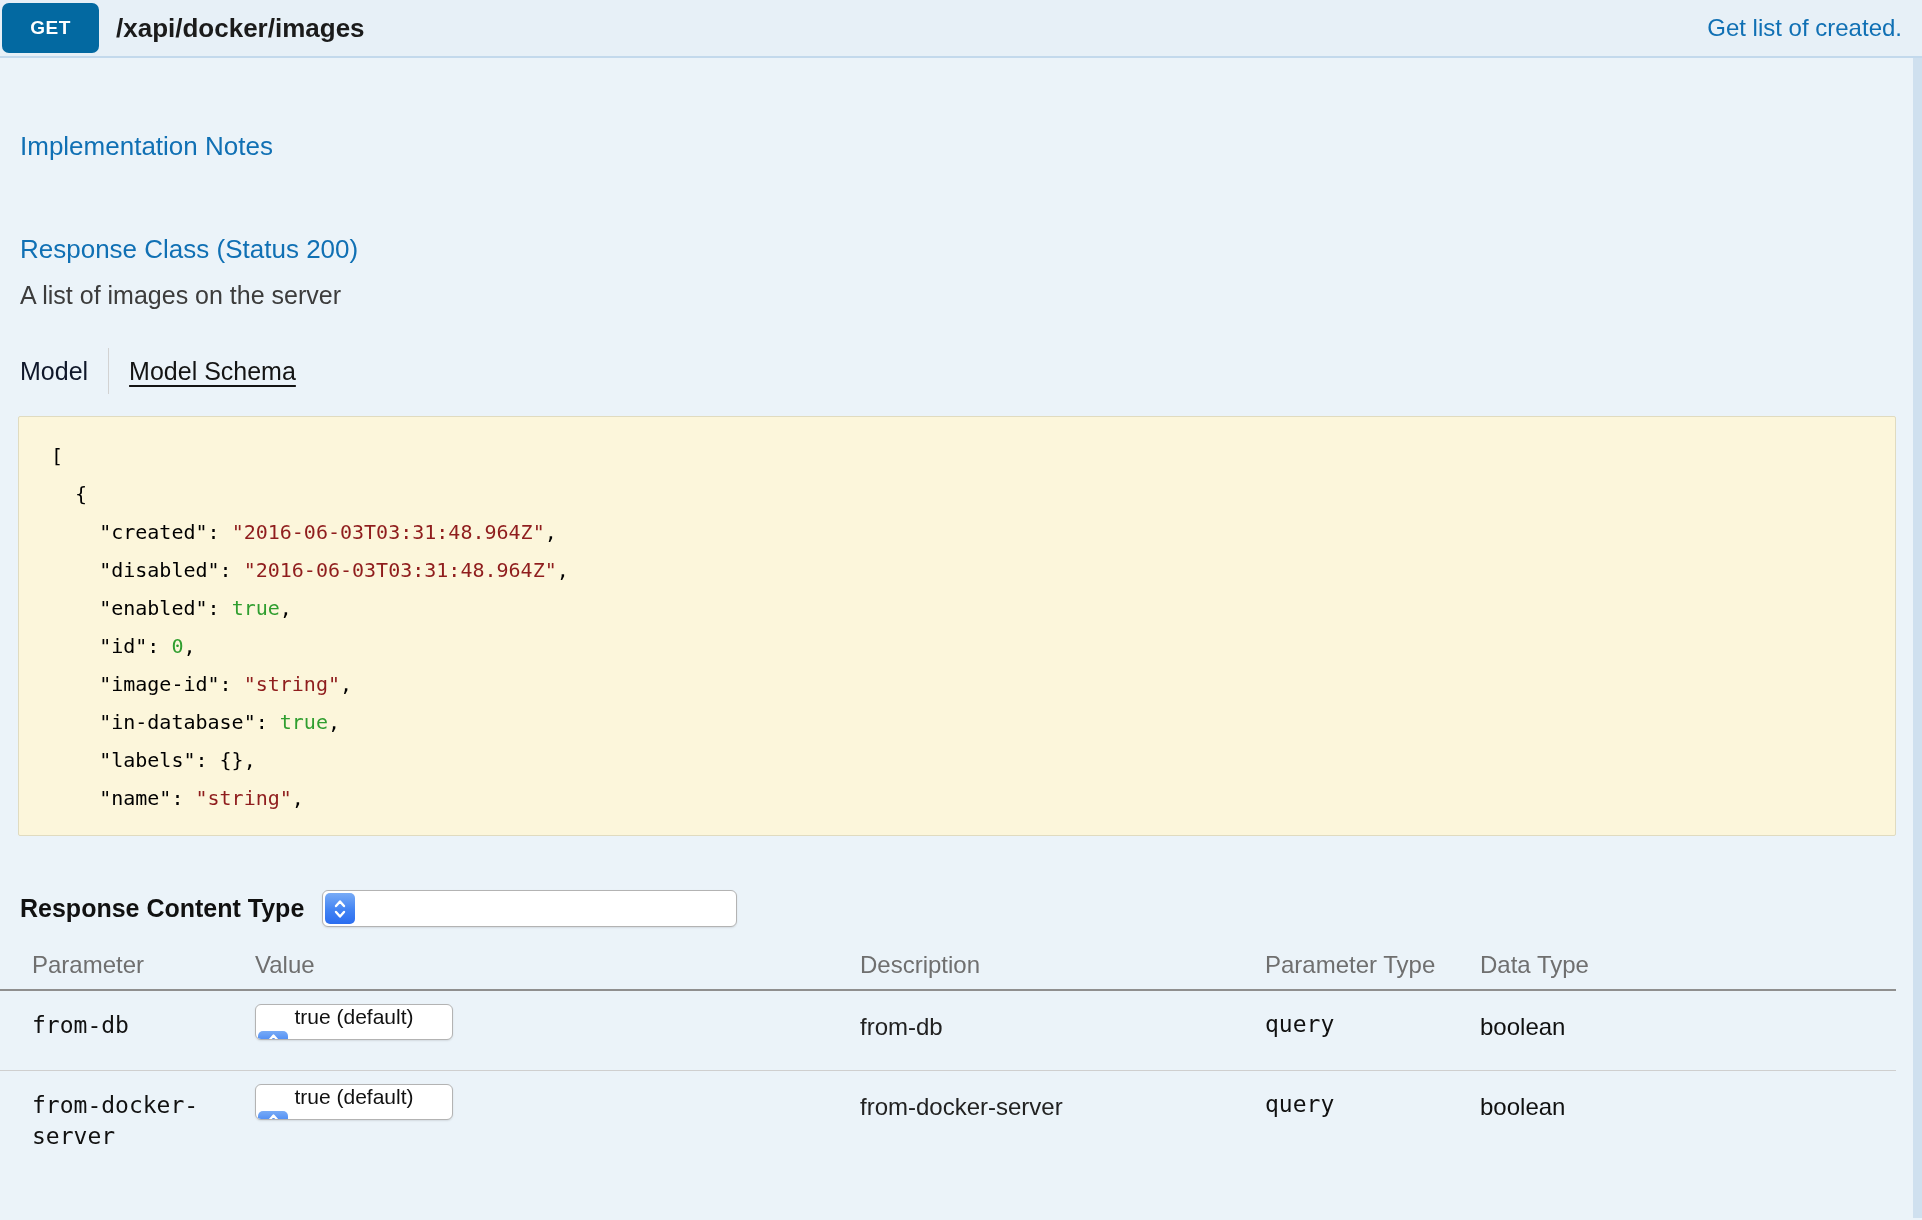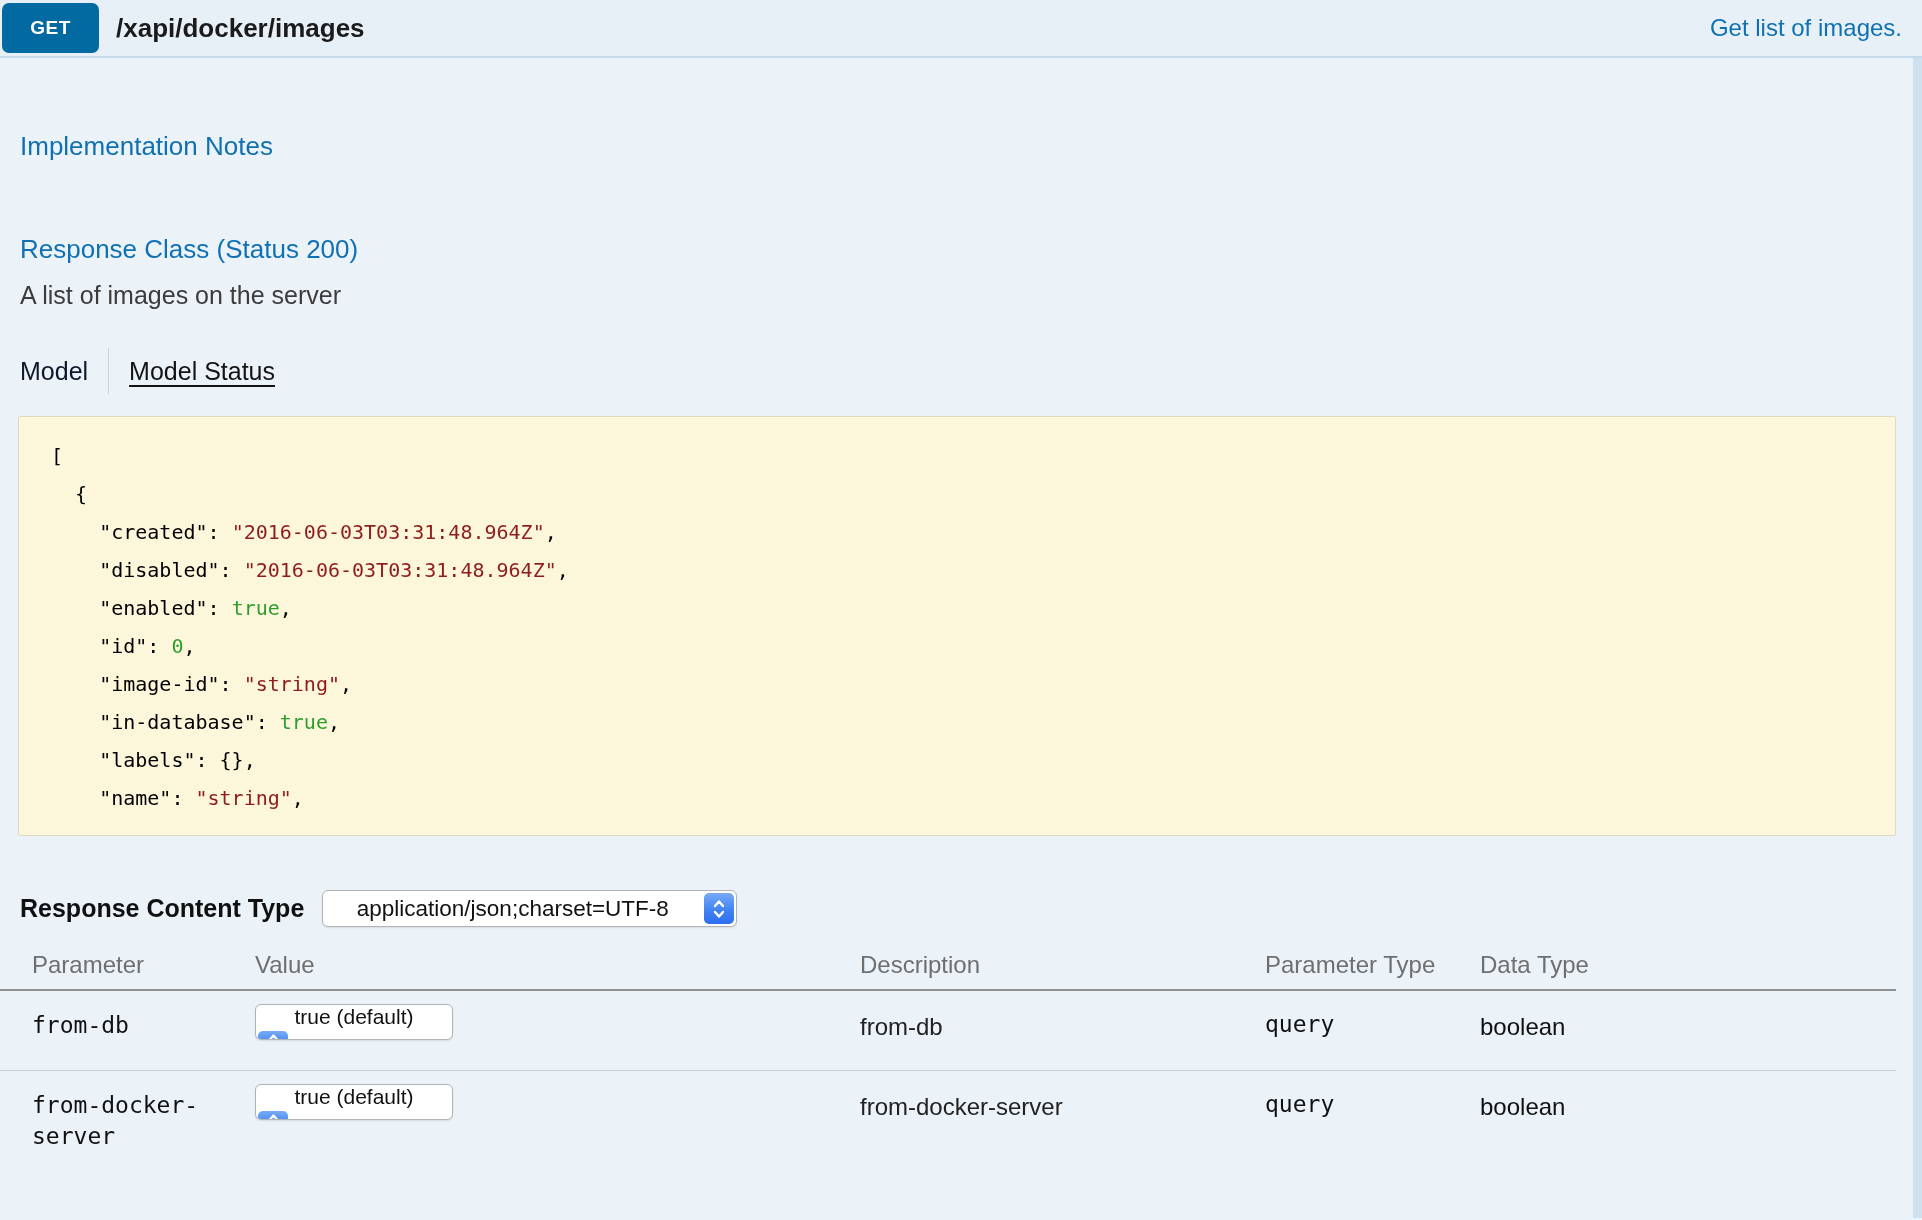--- a/index.html
+++ b/index.html
@@ -160,43 +160,42 @@
     font-size:23px; color:#111; padding-top:7px;
   }
   .cell-dtype { font-size:24px; color:#111; padding-top:9px; }
 </style>
 </head>
 <body>
 
 <div class="topbar">
   <div class="method-badge">GET</div>
   <a class="path" href="#">/xapi/docker/images</a>
-  <a class="summary-link" href="#">Get list of images.</a>
+  <a class="summary-link" href="#">Get list of created.</a>
 </div>
 
 <div class="content">
   <div class="right-strip"></div>
 
   <h4 class="section-heading" id="impl-notes-heading">Implementation Notes</h4>
 
   <h4 class="section-heading" id="response-class-heading">Response Class (Status 200)</h4>
   <div class="body-text" id="response-class-sub">A list of images on the server</div>
 
   <div class="tabs">
     <span class="tab-model">Model</span>
     <span class="tab-divider"></span>
-    <span class="tab-schema">Model Status</span>
+    <span class="tab-schema">Model Schema</span>
   </div>
 
   <div class="code-block" id="code-block"><div class="code-line"><span class="tok-p">[</span></div><div class="code-line"><span class="tok-p">  {</span></div><div class="code-line"><span class="tok-p">    "created": </span><span class="tok-s">"2016-06-03T03:31:48.964Z"</span><span class="tok-p">,</span></div><div class="code-line"><span class="tok-p">    "disabled": </span><span class="tok-s">"2016-06-03T03:31:48.964Z"</span><span class="tok-p">,</span></div><div class="code-line"><span class="tok-p">    "enabled": </span><span class="tok-l">true</span><span class="tok-p">,</span></div><div class="code-line"><span class="tok-p">    "id": </span><span class="tok-l">0</span><span class="tok-p">,</span></div><div class="code-line"><span class="tok-p">    "image-id": </span><span class="tok-s">"string"</span><span class="tok-p">,</span></div><div class="code-line"><span class="tok-p">    "in-database": </span><span class="tok-l">true</span><span class="tok-p">,</span></div><div class="code-line"><span class="tok-p">    "labels": {},</span></div><div class="code-line"><span class="tok-p">    "name": </span><span class="tok-s">"string"</span><span class="tok-p">,</span></div></div>
 
   <div class="rct-row">
     <span class="rct-label">Response Content Type</span>
     <div class="mac-select rct-select">
-      <span class="txt">application/json;charset=UTF-8</span>
       <span class="cap">
         <svg width="16" height="24" viewBox="0 0 16 24">
           <path d="M4 9 L8 4.5 L12 9" fill="none" stroke="#fff" stroke-width="2.4" stroke-linecap="round" stroke-linejoin="round"></path>
           <path d="M4 15 L8 19.5 L12 15" fill="none" stroke="#fff" stroke-width="2.4" stroke-linecap="round" stroke-linejoin="round"></path>
         </svg>
       </span>
     </div>
   </div>
 
 

